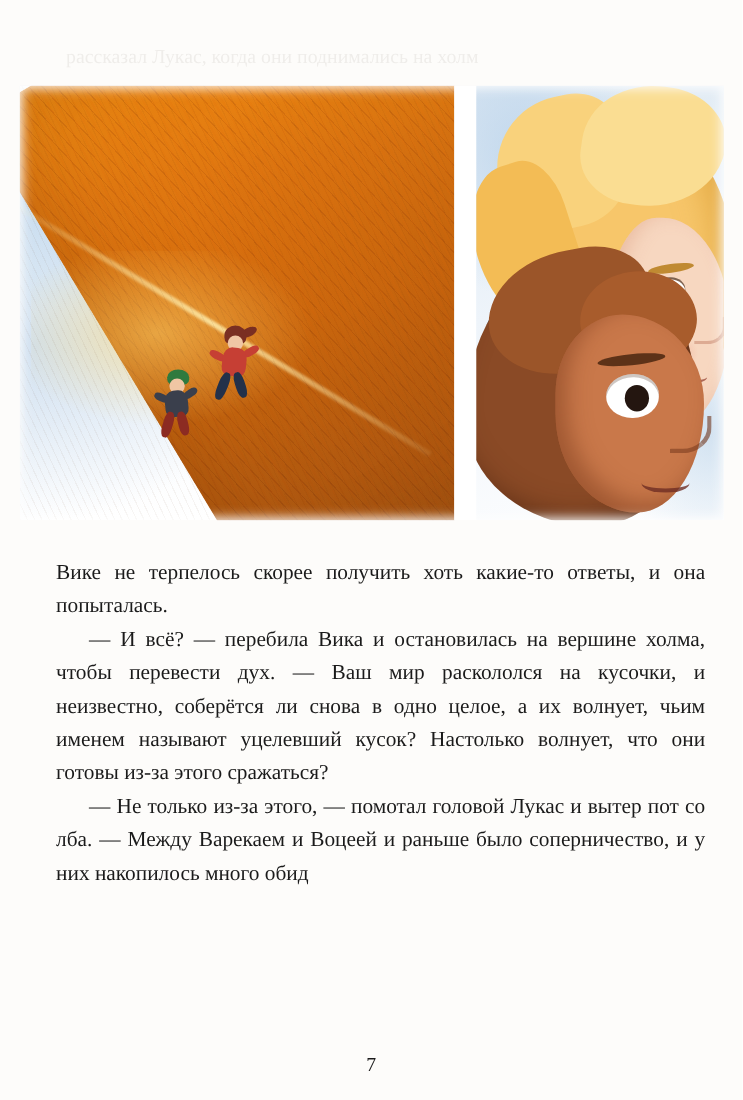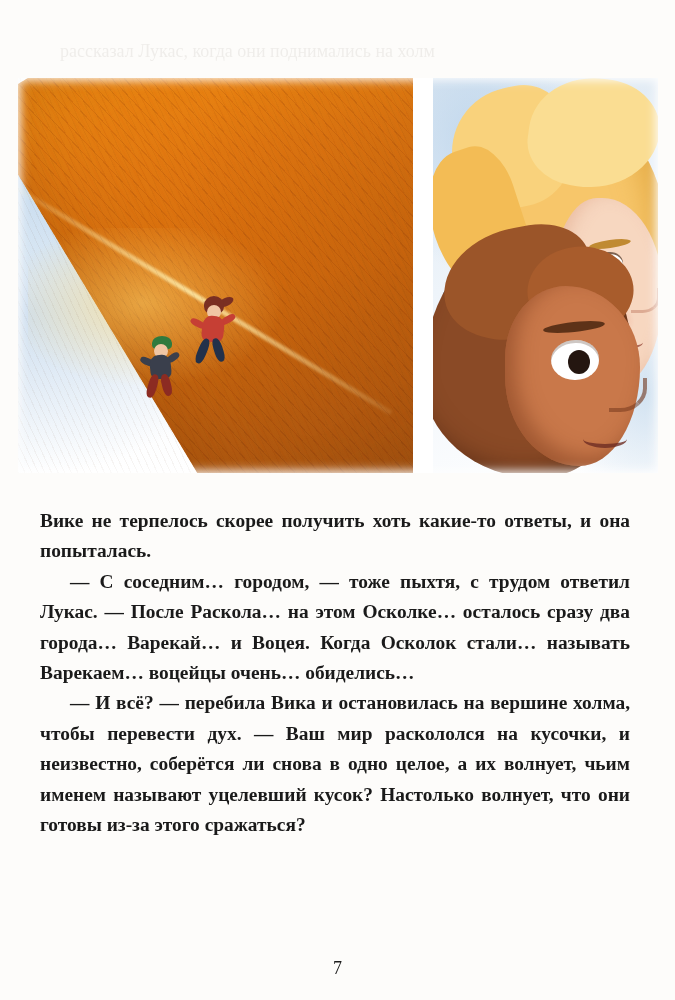--- a/index.html
+++ b/index.html
@@ -413,30 +413,29 @@
       inset 0 0 0 2px rgba(255,255,255,0.0),
       inset 0 6px 10px rgba(255,255,255,0.55),
       inset 0 -6px 10px rgba(255,255,255,0.55),
       inset 6px 0 10px rgba(255,255,255,0.55),
       inset -6px 0 10px rgba(255,255,255,0.55);
   }
 
   
   .text-block {
     position: absolute;
-    left: 40px;
+    left: 51px;
     top: 506px;
     width: 590px;
     font-size: 19.4px;
     line-height: 30.4px;
     color: #1a1a1a;
     text-align: justify;
     text-justify: inter-word;
     hyphens: manual;
-    font-weight: bold;
   }
   .text-block p {
     margin: 0;
   }
   .p-indent {
     text-indent: 30px;
   }
 
   
   .page-number {
@@ -532,18 +531,18 @@
         <div class="front-nose"></div>
         <div class="front-mouth"></div>
       </div>
 
       <div class="illu-edge"></div>
     </div>
   </div>
 
   <div class="text-block">
     <p>Вике не терпелось скорее получить хоть какие-то ответы, и она попыталась.</p>
-    <p class="p-indent">— С соседним… городом, — тоже пыхтя, с трудом ответил Лукас. — После Раскола… на этом Осколке… осталось сразу два города… Варекай… и Воцея. Когда Осколок стали… называть Варекаем… воцейцы очень… обиделись…</p>
     <p class="p-indent">— И всё? — перебила Вика и остановилась на вершине холма, чтобы перевести дух. — Ваш мир раскололся на кусочки, и неизвестно, соберётся ли снова в одно целое, а их волнует, чьим именем называют уцелевший кусок? Настолько волнует, что они готовы из-за этого сражаться?</p>
+    <p class="p-indent">— Не только из-за этого, — помотал головой Лукас и вытер пот со лба. — Между Варекаем и Воцеей и раньше было соперничество, и у них накопилось много обид</p>
   </div>
 
   <div class="page-number">7</div>
 </div>
 
 </body></html>

